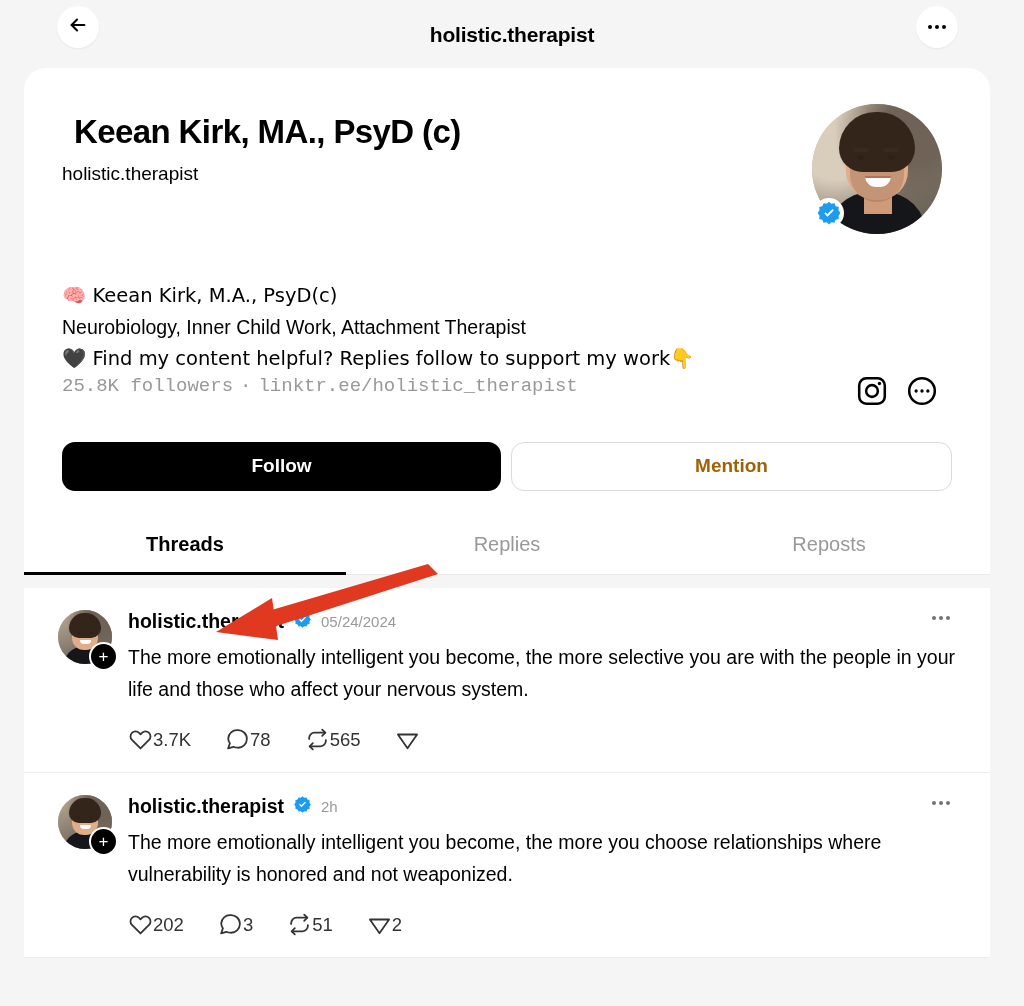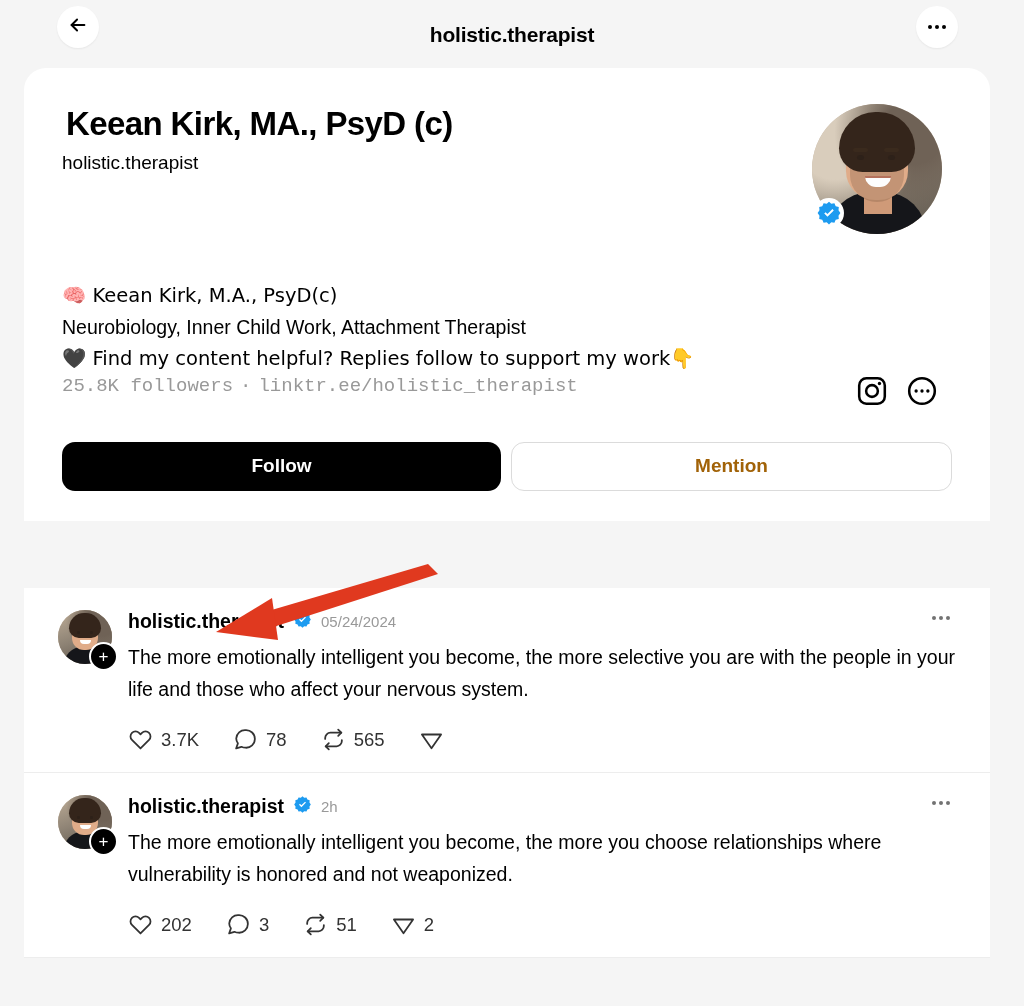--- a/index.html
+++ b/index.html
@@ -72,21 +72,21 @@
     display: flex;
     justify-content: space-between;
     align-items: flex-start;
   }
   .display-name {
     font-size: 33px;
     font-weight: bold;
     color: #000;
     letter-spacing: -0.6px;
     line-height: 1.12;
-    margin: 4px;
+    margin: 12px;
   }
   .handle {
     font-size: 19px;
     color: #000;
     margin-top: 9px;
     line-height: 1.2;
   }
   .avatar-wrap {
     position: relative;
     width: 130px;
@@ -354,21 +354,20 @@
   }
   .actions {
     display: flex;
     align-items: center;
     gap: 34px;
     margin-top: 22px;
   }
   .action {
     display: flex;
     align-items: center;
-    gap: 8px;
     color: #333333;
     font-size: 18.5px;
   }
 
   
   .annot-arrow {
     position: absolute;
     left: 200px;
     top: 560px;
     width: 250px;
@@ -460,20 +459,25 @@
         </span>
       </div>
     </div>
 
     <div class="btn-row">
       <div class="btn btn-primary">Follow</div>
       <div class="btn btn-secondary">Mention</div>
     </div>
   </div>
 
+  <div class="tabs">
+    <div class="tab active">Threads</div>
+    <div class="tab">Replies</div>
+    <div class="tab">Reposts</div>
+  </div>
 </div>
 
 <div class="feed">
 
   <div class="post">
 
     <div class="post-body">
       <div class="post-avatar-col">
         <div class="small-avatar">
           <div class="sa-bg"></div>

